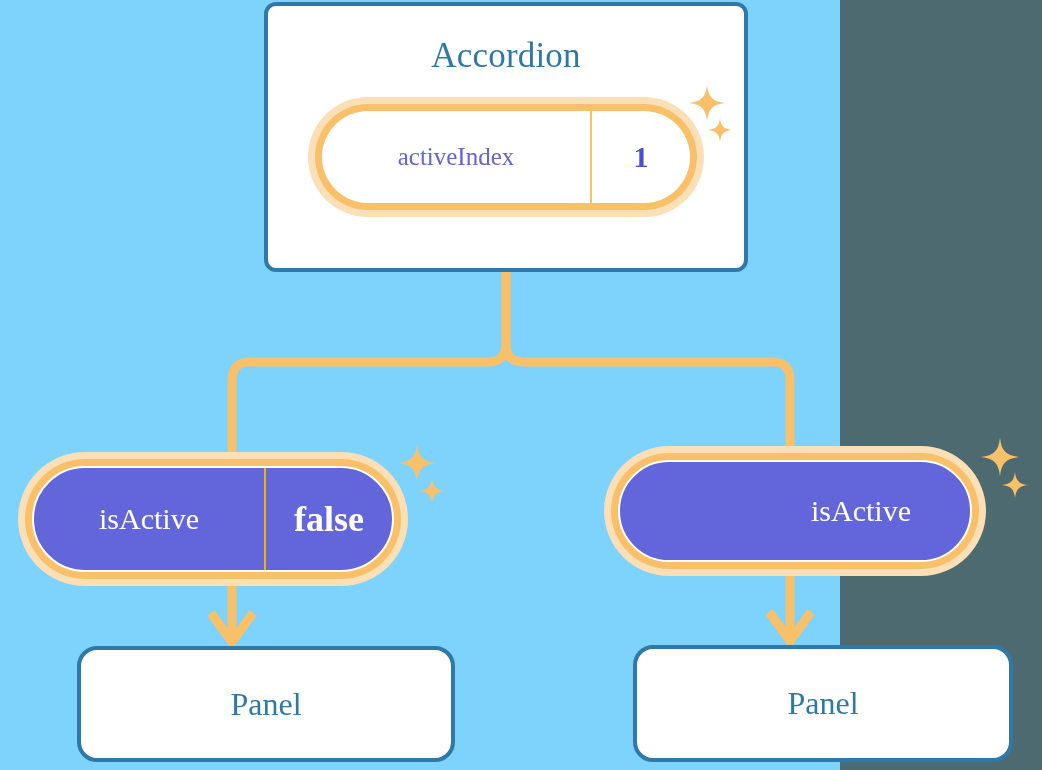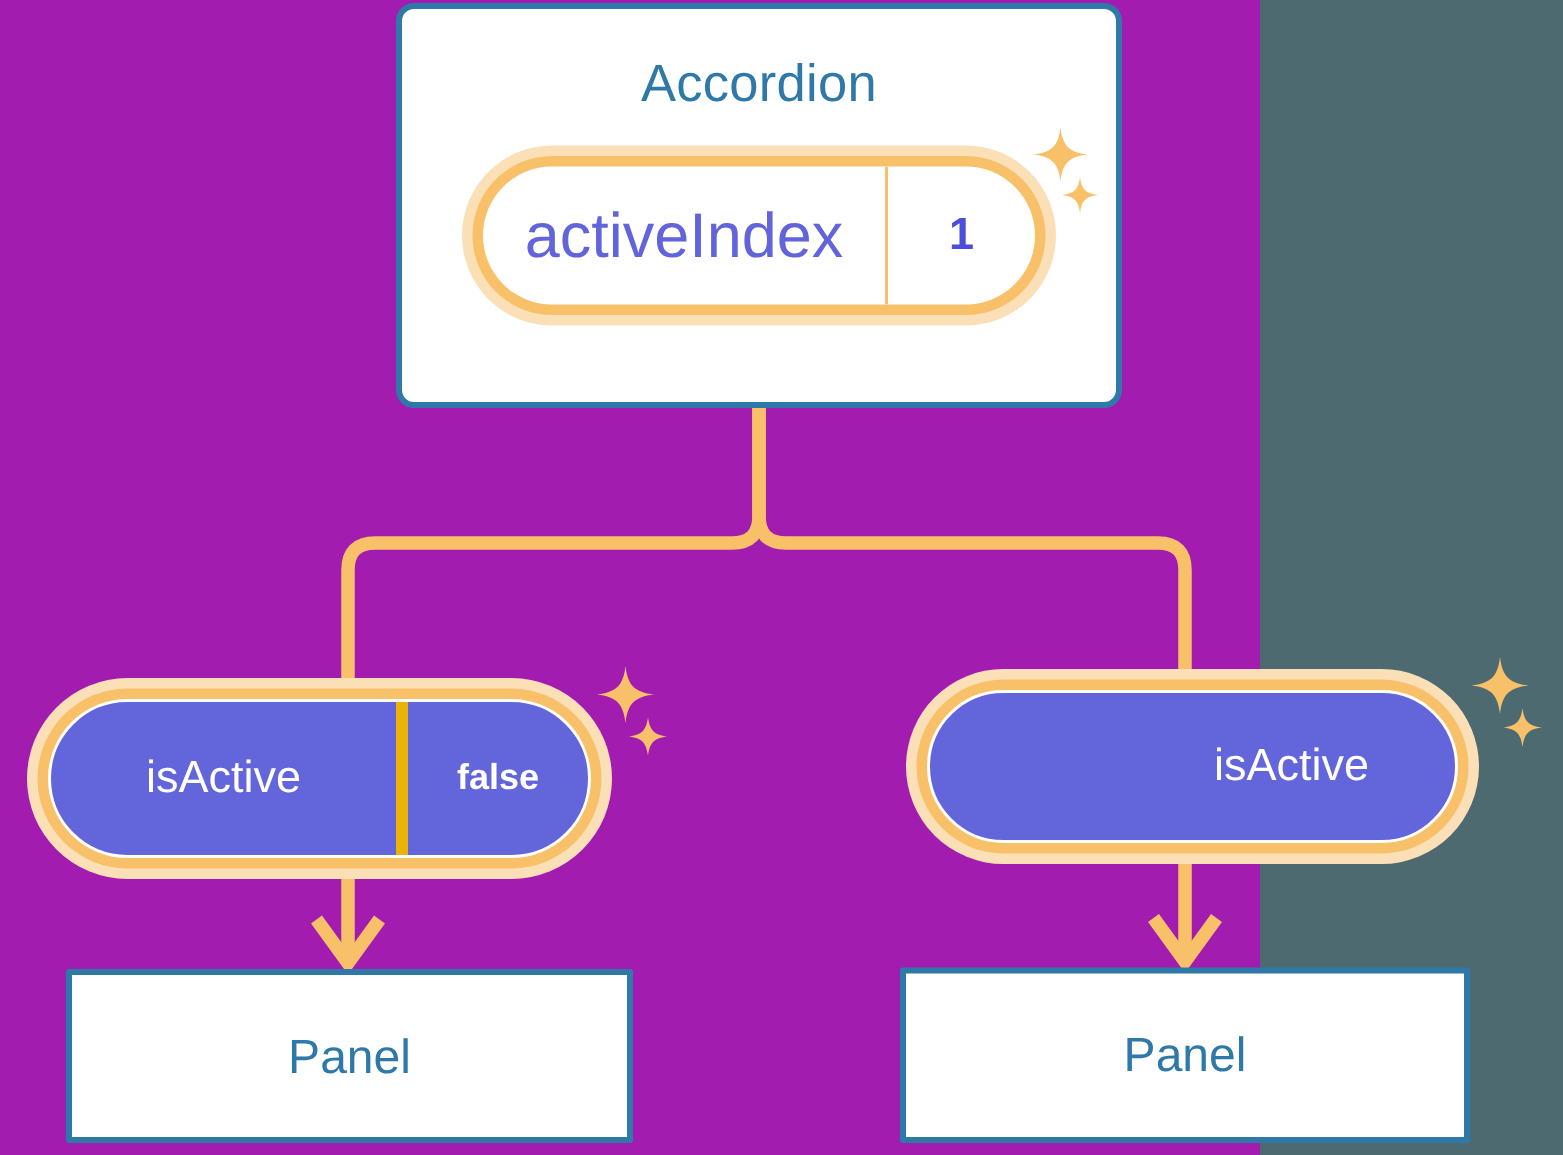--- a/index.html
+++ b/index.html
@@ -11,21 +11,22 @@
     width: 1042px;
     height: 770px;
     overflow: hidden;
     font-family: "Liberation Sans", sans-serif;
     -webkit-font-smoothing: antialiased;
   }
   #stage {
     position: relative;
     width: 840px;
     height: 770px;
-    background: #a21caf;
+    background: #7dd3fc;
+    font-family: Liberation Serif, serif;
   }
 
   
   #connectors {
     position: absolute;
     left: 0; top: 0;
     width: 1042px;
     height: 770px;
     pointer-events: none;
   }
@@ -94,21 +95,21 @@
     height: 100%;
     box-sizing: border-box;
   }
   .pill .cell.key { flex: none; }
   .pill .cell.val { flex: 1 1 auto; }
 
   
   .pill.light .body { background: #ffffff; }
   .pill.light .cell.key {
     color: #6164db;
-    font-size: 42px;
+    font-size: 25px;
     font-weight: 400;
   }
   .pill.light .cell.val {
     color: #4b4edb;
     font-size: 30px;
     font-weight: 700;
     border-left: 2px solid #f9c06a;
   }
 
   
@@ -117,23 +118,23 @@
     border: 2px solid #ffffff;
     justify-content: flex-end;
   }
   .pill.filled .cell.key {
     color: #ffffff;
     font-size: 30px;
     font-weight: 400;
   }
   .pill.filled .cell.val {
     color: #ffffff;
-    font-size: 24px;
+    font-size: 36px;
     font-weight: 700;
-    border-left: 8px solid #eab308;
+    border-left: 2px solid #eab308;
   }
 
   
   #pill-active-index {
     left: 308px;
     top: 97px;
     width: 396px;
     height: 120px;
   }
   #pill-active-index .cell.key { width: 268px; }
@@ -159,25 +160,26 @@
     position: absolute;
     pointer-events: none;
   }
   .sparkle svg { display: block; }
 
   
   .panel {
     position: absolute;
     background: #ffffff;
     border: 4px solid #2f79a8;
-    border-radius: 2px;
+    border-radius: 20px;
     box-sizing: border-box;
     display: flex;
     align-items: center;
     justify-content: center;
+    margin-left: 33px;
   }
   .panel-label {
     color: #2f79a8;
     font-size: 32px;
     font-weight: 400;
   }
   #panel-left {
     left: 44px;
     top: 646px;
     width: 378px;

